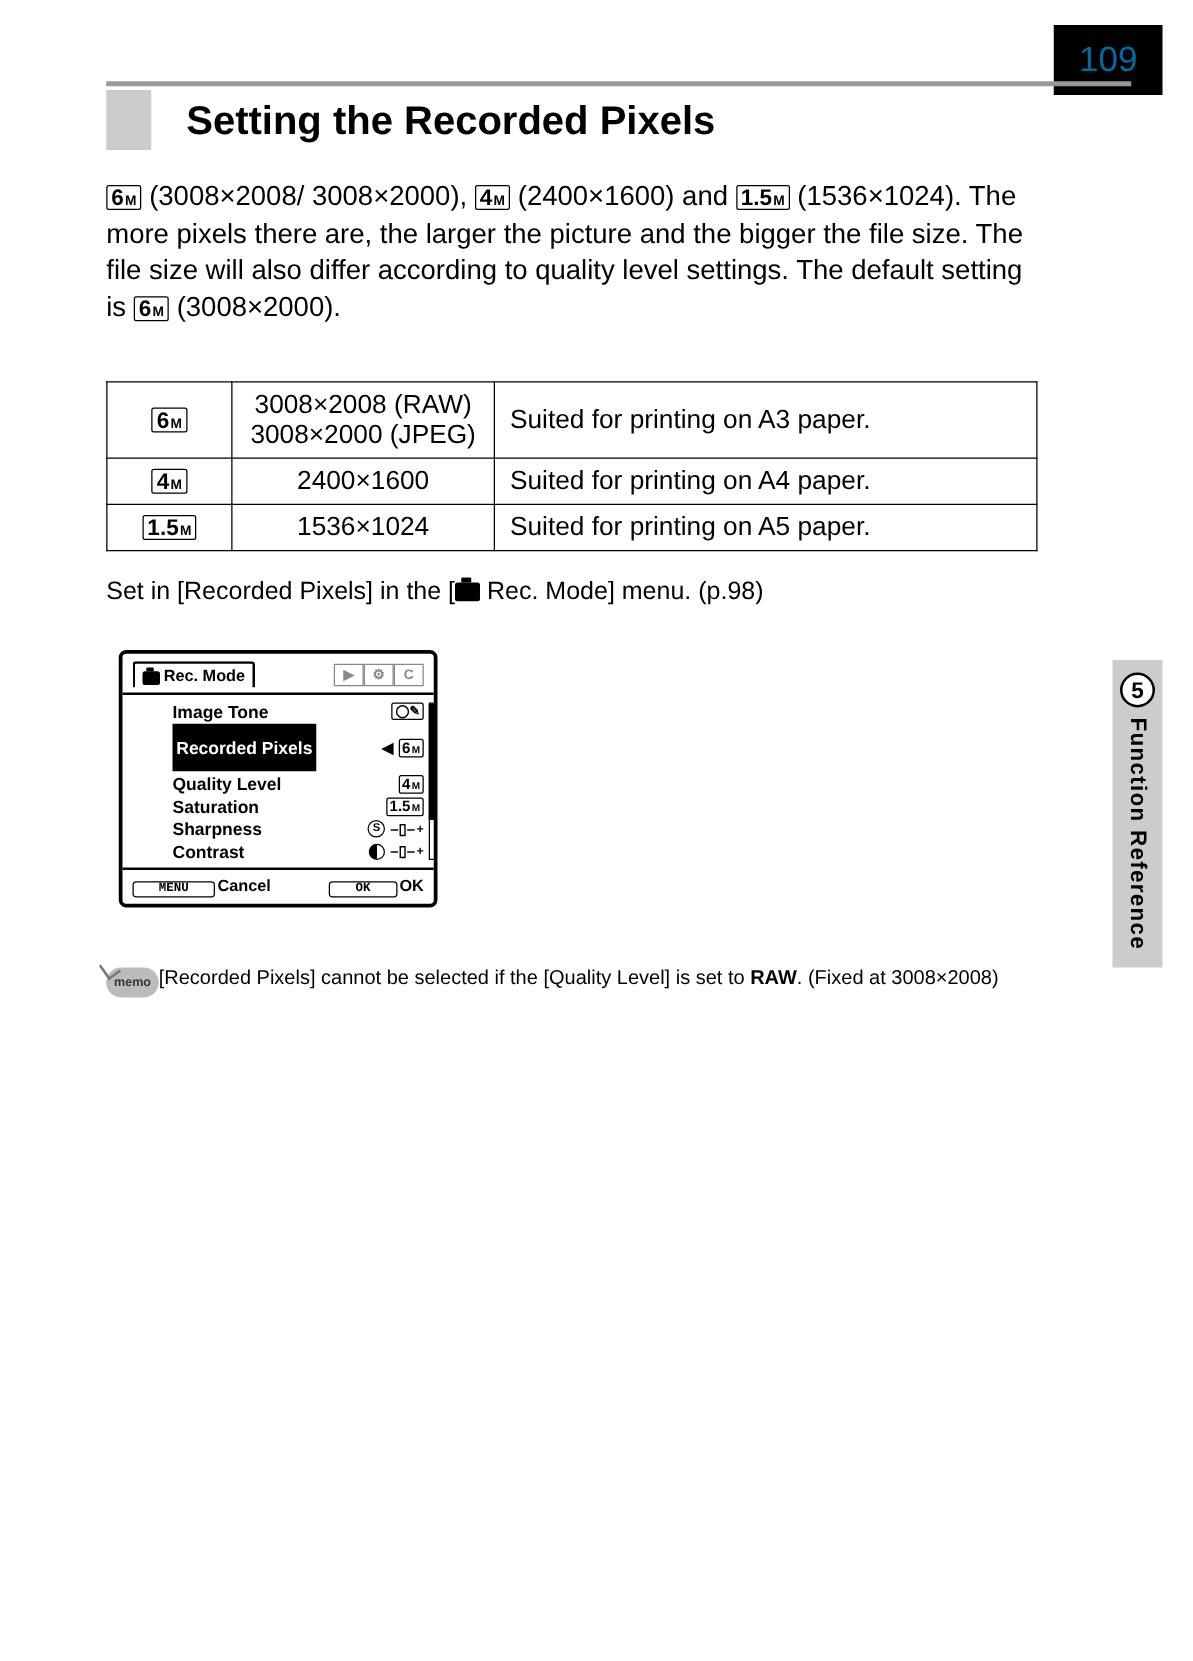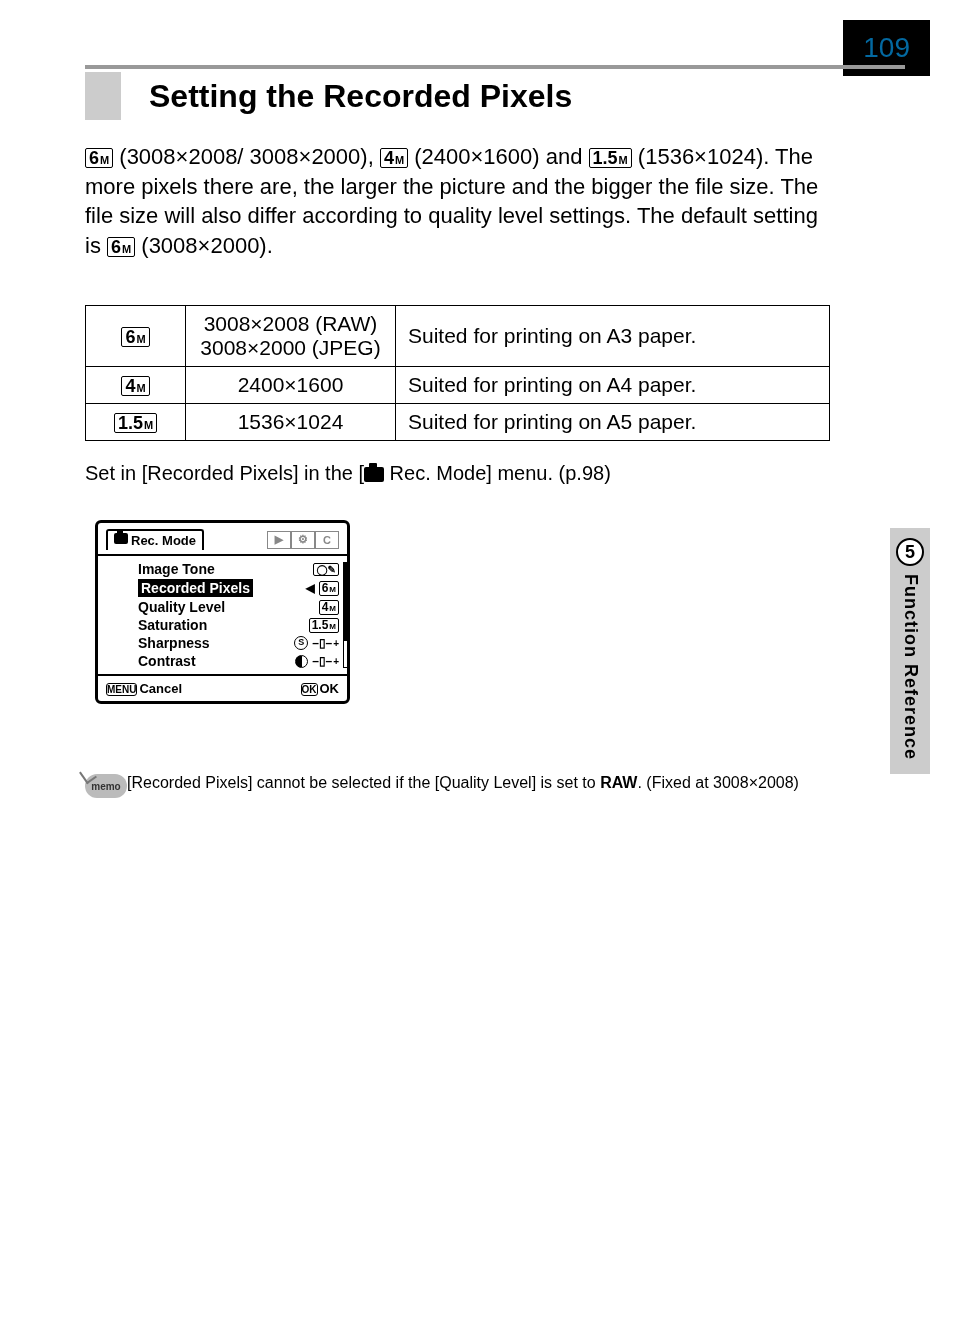--- a/index.html
+++ b/index.html
@@ -137,21 +137,21 @@
       padding: 6px 8px 4px 8px;
     }
     .menu-tab {
       background: #fff;
       border: 2px solid #000;
       border-bottom: none;
       border-radius: 3px 3px 0 0;
       padding: 2px 6px;
       font-size: 13px;
       display: inline-flex;
-      align-items: flex-start;
+      align-items: flex-end;
       gap: 3px;
     }
     .menu-tab .camera-icon { width: 14px; height: 11px; }
     .menu-tab .camera-icon::before { width:6px; height:3px; top:-3px; left:3px; }
     .menu-other-tabs {
       display: flex;
       gap: 0;
     }
     .tab-icon {
       width: 24px;
@@ -173,21 +173,21 @@
       display: flex;
       justify-content: space-between;
       align-items: center;
       padding: 1px 0;
       font-size: 14px;
       margin-left: 32px;
     }
     .menu-row.highlighted .label {
       background: #000;
       color: #fff;
-      padding: 1px 3px;
+      padding: 11px 3px;
     }
     .menu-row .value {
       display: flex;
       align-items: center;
       gap: 4px;
     }
     .menu-row .badge { font-size: 12px; height: 15px; padding: 0 2px; }
     .menu-row .badge .sub { font-size: 8px; }
     .left-arrow {
       font-size: 12px;
@@ -224,24 +224,25 @@
       display: flex;
       justify-content: space-between;
       padding: 5px 8px;
       font-size: 13px;
       font-weight: bold;
     }
     .menu-btn-box {
       border: 1.5px solid #000;
       border-radius: 3px;
       font-size: 10px;
-      padding: 0 0;
+      padding: 0 20px;
       font-weight: bold;
       display: inline-block;
       margin-right: 2px;
+      font-family: Liberation Mono, monospace;
     }
     .memo-block {
       position: absolute;
       top: 772px;
       left: 85px;
       width: 740px;
       display: flex;
       align-items: flex-start;
     }
     .memo-icon {

